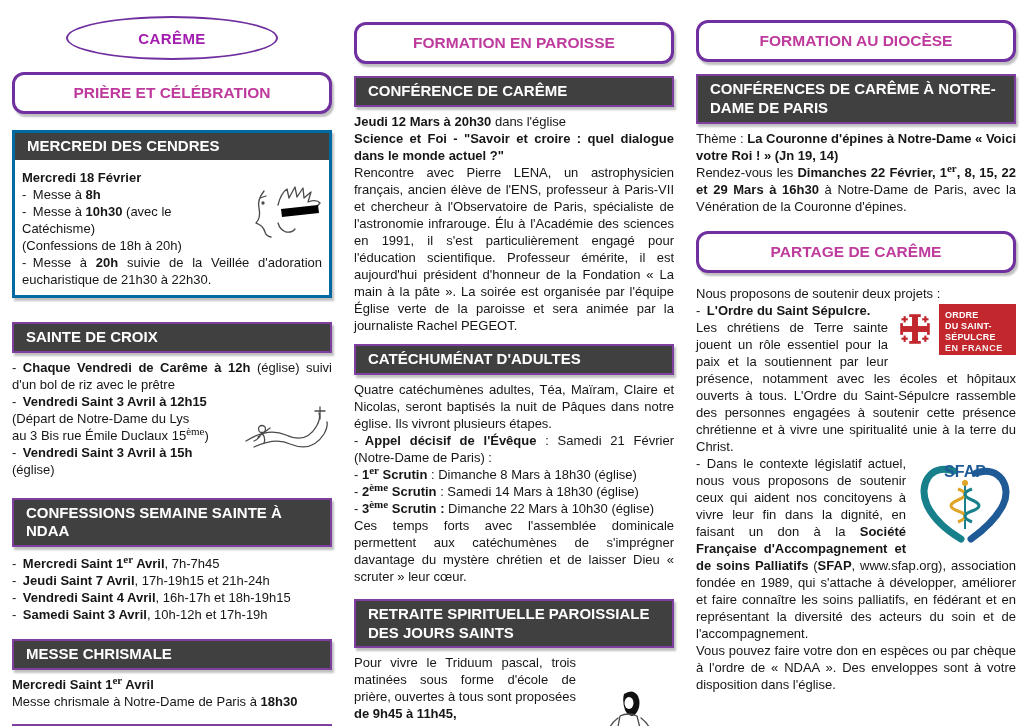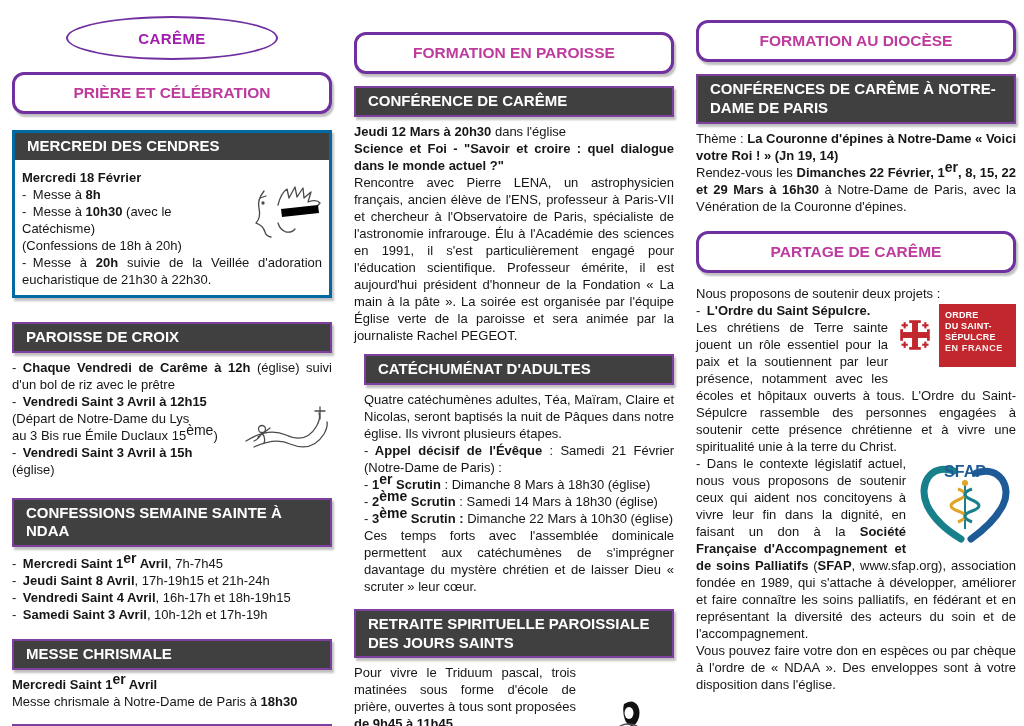--- a/index.html
+++ b/index.html
@@ -22,36 +22,36 @@
         text-align:left;padding:4px 12px;box-shadow:2px 3px 2px rgba(0,0,0,.25);line-height:1.25;}
 
   
   .boxed{border:3px solid #0369a1;box-shadow:2px 3px 2px rgba(0,0,0,.25);}
   .boxed .band{border:0;box-shadow:none;}
   .boxed .content{padding:3px 7px 7px 7px;}
 
   .content{margin-top:6px;}
   p{margin:0;font-size:13px;line-height:1.31;}
   .j{text-align:justify;}
-  sup{font-size:14px;line-height:0;}
+  sup{font-size:11px;line-height:0;font-family:Liberation Serif, serif;}
   b{font-weight:bold;}
 
   .mt14{margin-top:14px;} .mt16{margin-top:16px;} .mt20{margin-top:20px;} .mt24{margin-top:24px;}
-  .mt10{margin-top:10px;margin-left:10px;} .mt12{margin-top:12px;}
+  .mt10{margin-top:10px;} .mt12{margin-top:12px;}
 
   .fr{float:right;}
   .clear{clear:both;}
 
   
   .ill{stroke:#4a4a4a;fill:none;stroke-width:1.3;stroke-linecap:round;stroke-linejoin:round;}
 
   
   .ordre-logo{float:right;display:flex;align-items:center;gap:5px;margin:2px 0 4px 8px;}
   .ordre-cross{width:38px;height:38px;background:#fff;display:block;}
-  .ordre-box{background:#C1272D;color:#fff;width:66px;padding:6px 5px 12px 6px;}
+  .ordre-box{background:#C1272D;color:#fff;width:66px;padding:6px 5px 0 6px;}
   .ordre-box div{font-size:9px;font-weight:bold;line-height:1.25;letter-spacing:.2px;}
 
   
   .sfap{float:right;margin:0 0 4px 8px;}
 </style>
 </head>
 <body>
 
 <div class="page">
 
@@ -76,42 +76,42 @@
         </svg>
         <p><b>Mercredi 18 Février</b></p>
         <p>- Messe à <b>8h</b></p>
         <p>- Messe à <b>10h30</b> (avec le Catéchisme)</p>
         <p>(Confessions de 18h à 20h)</p>
         <p class="j">- Messe à <b>20h</b> suivie de la Veillée d'adoration eucharistique de 21h30 à 22h30.</p>
       </div>
     </div>
 
     <div class="mt24">
-      <div class="band">PAROISSE DE CROIX</div>
+      <div class="band">SAINTE DE CROIX</div>
       <div class="content">
         <p class="j">- <b>Chaque Vendredi de Carême à 12h</b> (église) suivi d'un bol de riz avec le prêtre</p>
         <svg class="fr ill" width="92" height="52" viewBox="0 0 92 52" style="margin:4px 0 2px 6px">
           <path d="M80,10 v12 M75,14 h10"></path>
           <path d="M6,44 q22,-14 40,-6 q20,9 30,-8 q5,-8 3,-14"></path>
           <path d="M14,50 q22,-10 36,-3 q22,9 34,-10 q4,-7 3,-12"></path>
           <circle cx="22" cy="32" r="3.5"></circle>
           <path d="M22,36 q-3,6 -8,8 M22,36 q4,5 2,10 M18,40 l12,-9"></path>
         </svg>
         <p>- <b>Vendredi Saint 3 Avril à 12h15</b></p>
         <p>(Départ de Notre-Dame du Lys</p>
         <p>au 3 Bis rue Émile Duclaux 15<sup>ème</sup>)</p>
         <p>- <b>Vendredi Saint 3 Avril à 15h</b> (église)</p>
       </div>
     </div>
 
     <div class="mt20 clear">
       <div class="band">CONFESSIONS SEMAINE SAINTE À NDAA</div>
       <div class="content" style="margin-top:8px">
         <p>- <b>Mercredi Saint 1<sup>er</sup> Avril</b>, 7h-7h45</p>
-        <p>- <b>Jeudi Saint 8 Avril</b>, 17h-19h15 et 21h-24h</p>
+        <p>- <b>Jeudi Saint 7 Avril</b>, 17h-19h15 et 21h-24h</p>
         <p>- <b>Vendredi Saint 4 Avril</b>, 16h-17h et 18h-19h15</p>
         <p>- <b>Samedi Saint 3 Avril</b>, 10h-12h et 17h-19h</p>
       </div>
     </div>
 
     <div class="mt16">
       <div class="band">MESSE CHRISMALE</div>
       <div class="content">
         <p><b>Mercredi Saint 1<sup>er</sup> Avril</b></p>
         <p>Messe chrismale à Notre-Dame de Paris à <b>18h30</b></p>
@@ -119,21 +119,21 @@
     </div>
 
     <div class="mt14">
       <div class="band">VEILLÉE DE PRIÈRE DU CARÊME</div>
 
     </div>
   </div>
 
   <div class="col">
 
-    <div class="banner" style="margin-top:26px">FORMATION EN PAROISSE</div>
+    <div class="banner" style="margin-top:16px">FORMATION EN PAROISSE</div>
 
     <div class="mt12">
       <div class="band">CONFÉRENCE DE CARÊME</div>
       <div class="content">
         <p><b>Jeudi 12 Mars à 20h30</b> dans l'église</p>
         <p class="j"><b>Science et Foi - "Savoir et croire : quel dialogue dans le monde actuel ?"</b></p>
         <p class="j">Rencontre avec Pierre LENA, un astrophysicien français, ancien élève de l'ENS, professeur à Paris-VII et chercheur à l'Observatoire de Paris, spécialiste de l'astronomie infrarouge. Élu à l'Académie des sciences en 1991, il s'est particulièrement engagé pour l'éducation scientifique. Professeur émérite, il est aujourd'hui président d'honneur de la Fondation « La main à la pâte ». La soirée est organisée par l'équipe Église verte de la paroisse et sera animée par la journaliste Rachel PEGEOT.</p>
       </div>
     </div>
 

